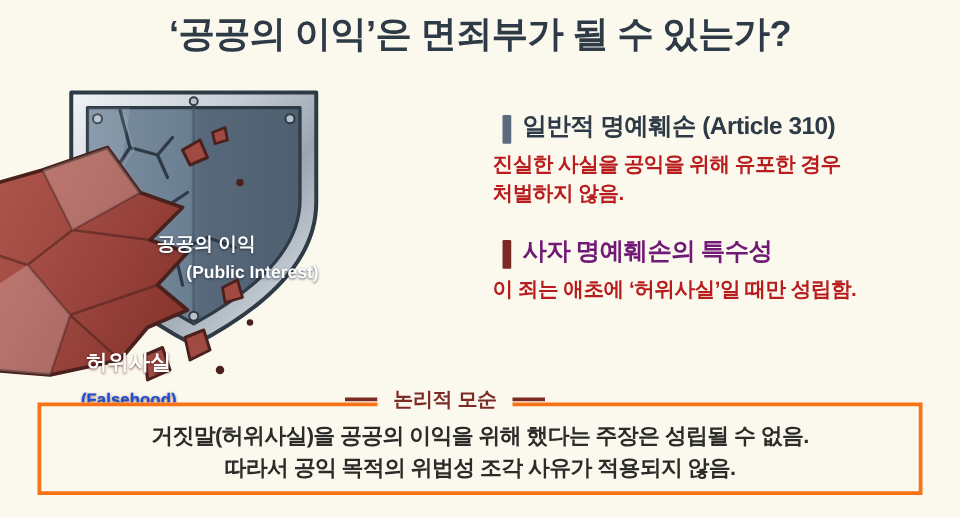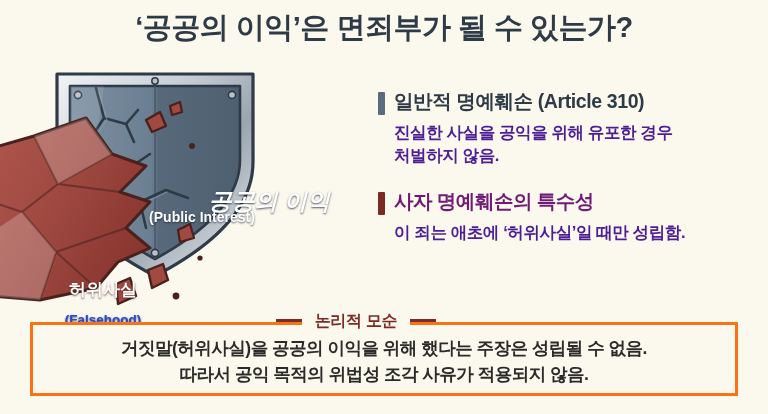--- a/index.html
+++ b/index.html
@@ -19,25 +19,24 @@
     font-size:29px;font-weight:bold;letter-spacing:-0.5px;
     color:#2E3A46;
     white-space:nowrap;
   }
 
   
   .art{position:absolute;left:0;top:62px;width:372px;height:262px;}
   .art svg{display:block;}
 
   .shield-label-ko{
-    position:absolute;left:0;top:124px;width:330px;text-align:right;
-    font-size:23px;font-weight:bold;color:#FFFFFF;
+    position:absolute;left:0;top:124px;width:330px;text-align:center;
+    font-size:15px;font-weight:bold;color:#FFFFFF;
     text-shadow:0 1px 2px rgba(20,30,45,.75);
     pointer-events:none;
-    font-style:italic;
   }
   .shield-label-en{
     position:absolute;left:0;top:147px;width:330px;text-align:center;
     font-size:14px;font-weight:bold;color:#FFFFFF;
     text-shadow:0 1px 2px rgba(20,30,45,.75);
     pointer-events:none;
     margin-left:37px;
   }
   .shard-label-ko{
     position:absolute;left:18px;top:216px;width:170px;text-align:center;
@@ -48,36 +47,36 @@
   .shard-label-en{
     position:absolute;left:18px;top:250px;width:170px;text-align:center;
     font-size:13.5px;font-weight:bold;color:#1d4ed8;
     text-shadow:0 1px 2px rgba(70,20,16,.8);
     pointer-events:none;
   }
 
   
   .points{position:absolute;left:378px;top:90px;width:382px;}
   .point{margin-bottom:22px;}
-  .point-head{display:flex;align-items:flex-start;}
+  .point-head{display:flex;align-items:flex-start;margin-left:24px;}
   .bar{
     width:7px;height:23px;flex:0 0 7px;margin-right:9px;margin-top:2px;
     border-radius:1px;
   }
   .bar.blue{background:#5A6B7D;}
   .bar.red{background:#7B2A24;}
   .head-text{
     font-size:19.5px;font-weight:bold;letter-spacing:-0.4px;
     line-height:1.18;
   }
   .head-text.navy{color:#2E3A46;}
   .head-text.red{color:#701a75;font-family:Liberation Serif, serif;}
   .point-body{
     margin-left:16px;margin-top:6px;
-    font-size:16.5px;font-weight:bold;color:#4c1d95;
+    font-size:16.5px;font-weight:bold;color:#b91c1c;
     line-height:1.42;letter-spacing:-0.4px;
   }
   .point-body div{white-space:nowrap;}
 
   
   .conclusion{
     position:absolute;left:30px;top:322px;width:708px;height:74px;
     border:3px solid #f97316;
     background:#FBF8EE;
     box-sizing:border-box;

